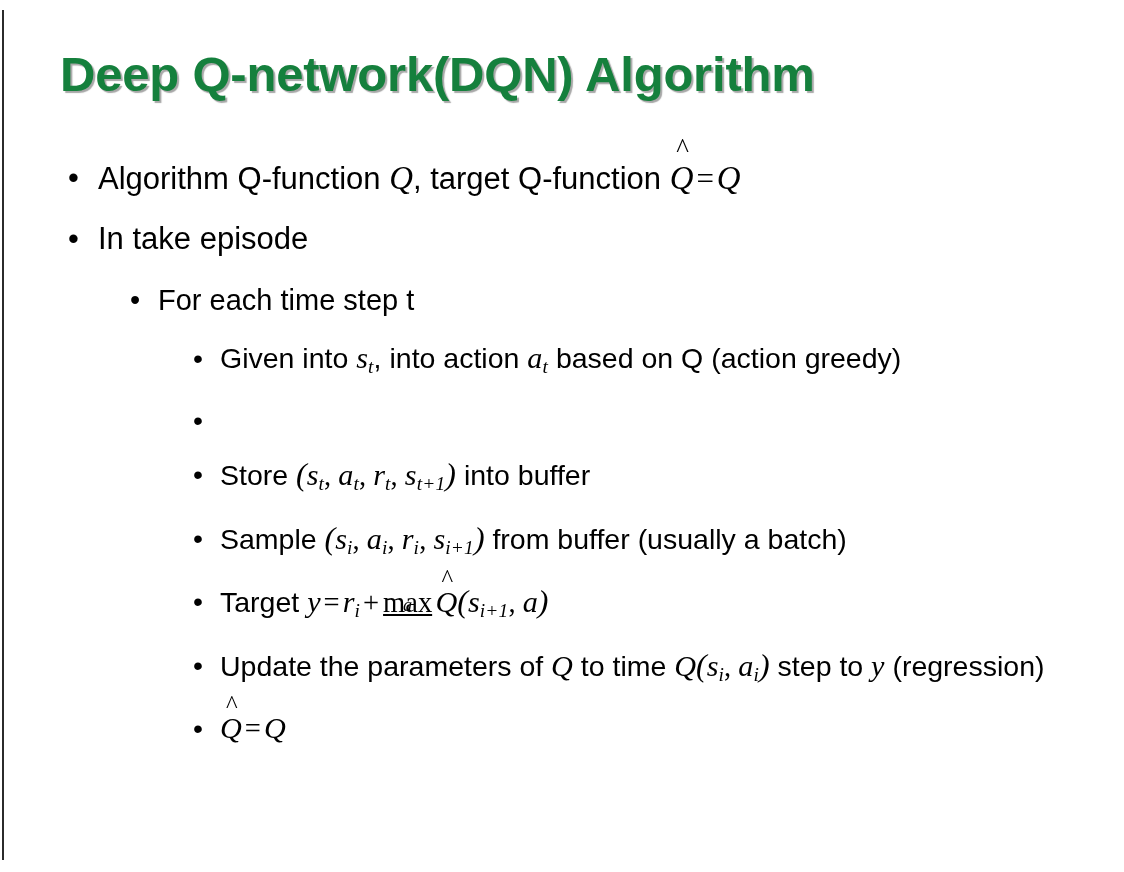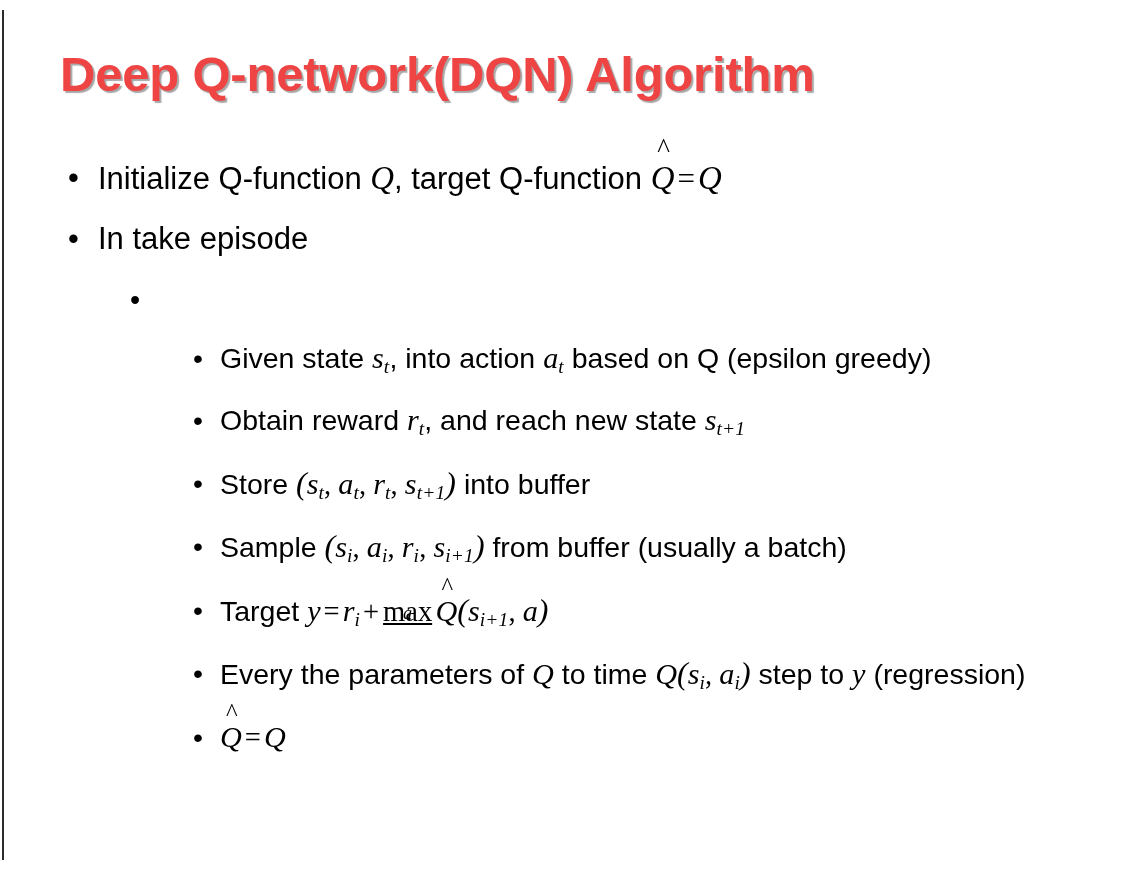--- a/index.html
+++ b/index.html
@@ -29,21 +29,21 @@
 
   
   #slide-title {
     position: absolute;
     left: 60px;
     top: 46px;
     font-family: "Liberation Sans", sans-serif;
     font-size: 49px;
     font-weight: 700;
     letter-spacing: -0.2px;
-    color: #ef4444;
+    color: #15803d;
     text-shadow: 2px 2px 1px rgba(120,120,120,0.65);
     white-space: nowrap;
   }
 
   
   #body {
     position: absolute;
     left: 0;
     top: 148px;
     width: 1124px;
@@ -159,60 +159,60 @@
 <div id="slide">
 
   <div id="left-rule"></div>
 
   <div id="slide-title">Deep Q-network(DQN) Algorithm</div>
 
   <div id="body">
 
     <div class="bullet lvl1">
       <span class="dot">•</span>
-      <span class="txt"><span>Initialize Q-function </span><span class="m">Q</span><span>, target Q-function </span><span class="hat m"><span class="hatmark">^</span><span>Q</span></span><span class="eq">=</span><span class="m">Q</span></span>
+      <span class="txt"><span>Algorithm Q-function </span><span class="m">Q</span><span>, target Q-function </span><span class="hat m"><span class="hatmark">^</span><span>Q</span></span><span class="eq">=</span><span class="m">Q</span></span>
     </div>
 
     <div class="bullet lvl1">
       <span class="dot">•</span>
       <span class="txt">In take episode</span>
     </div>
 
     <div class="bullet lvl2 gap-sm">
       <span class="dot">•</span>
-    </div>
-
-    <div class="bullet lvl3 gap-md">
-      <span class="dot">•</span>
-      <span class="txt"><span>Given state </span><span class="m">s</span><span class="sub">t</span><span>, into action </span><span class="m">a</span><span class="sub">t</span><span> based on Q (epsilon greedy)</span></span>
-    </div>
-
-    <div class="bullet lvl3 gap-md">
-      <span class="dot">•</span>
-      <span class="txt"><span>Obtain reward </span><span class="m">r</span><span class="sub">t</span><span>, and reach new state </span><span class="m">s</span><span class="sub">t+1</span></span>
+      <span class="txt">For each time step t</span>
+    </div>
+
+    <div class="bullet lvl3 gap-md">
+      <span class="dot">•</span>
+      <span class="txt"><span>Given into </span><span class="m">s</span><span class="sub">t</span><span>, into action </span><span class="m">a</span><span class="sub">t</span><span> based on Q (action greedy)</span></span>
+    </div>
+
+    <div class="bullet lvl3 gap-md">
+      <span class="dot">•</span>
     </div>
 
     <div class="bullet lvl3 gap-md">
       <span class="dot">•</span>
       <span class="txt"><span>Store </span><span class="paren">(</span><span class="m">s</span><span class="sub">t</span><span class="mr">, </span><span class="m">a</span><span class="sub">t</span><span class="mr">, </span><span class="m">r</span><span class="sub">t</span><span class="mr">, </span><span class="m">s</span><span class="sub">t+1</span><span class="paren">)</span><span> into buffer</span></span>
     </div>
 
     <div class="bullet lvl3 gap-md">
       <span class="dot">•</span>
       <span class="txt"><span>Sample </span><span class="paren">(</span><span class="m">s</span><span class="sub">i</span><span class="mr">, </span><span class="m">a</span><span class="sub">i</span><span class="mr">, </span><span class="m">r</span><span class="sub">i</span><span class="mr">, </span><span class="m">s</span><span class="sub">i+1</span><span class="paren">)</span><span> from buffer (usually a batch)</span></span>
     </div>
 
     <div class="bullet lvl3 gap-md">
       <span class="dot">•</span>
       <span class="txt"><span>Target </span><span class="m">y</span><span class="eq">=</span><span class="m">r</span><span class="sub">i</span><span class="eq">+</span><span class="op"><span>max</span><span class="under">a</span></span><span> </span><span class="hat m"><span class="hatmark">^</span><span>Q</span></span><span class="paren">(</span><span class="m">s</span><span class="sub">i+1</span><span class="mr">, </span><span class="m">a</span><span class="paren">)</span></span>
     </div>
 
     <div class="bullet lvl3 gap-md">
       <span class="dot">•</span>
-      <span class="txt"><span>Every the parameters of </span><span class="m">Q</span><span> to time </span><span class="m">Q</span><span class="paren">(</span><span class="m">s</span><span class="sub">i</span><span class="mr">, </span><span class="m">a</span><span class="sub">i</span><span class="paren">)</span><span> step to </span><span class="m">y</span><span> (regression)</span></span>
+      <span class="txt"><span>Update the parameters of </span><span class="m">Q</span><span> to time </span><span class="m">Q</span><span class="paren">(</span><span class="m">s</span><span class="sub">i</span><span class="mr">, </span><span class="m">a</span><span class="sub">i</span><span class="paren">)</span><span> step to </span><span class="m">y</span><span> (regression)</span></span>
     </div>
 
     <div class="bullet lvl3 gap-md">
       <span class="dot">•</span>
       <span class="txt"><span class="hat m"><span class="hatmark">^</span><span>Q</span></span><span class="eq">=</span><span class="m">Q</span></span>
     </div>
 
   </div>
 </div>
 

